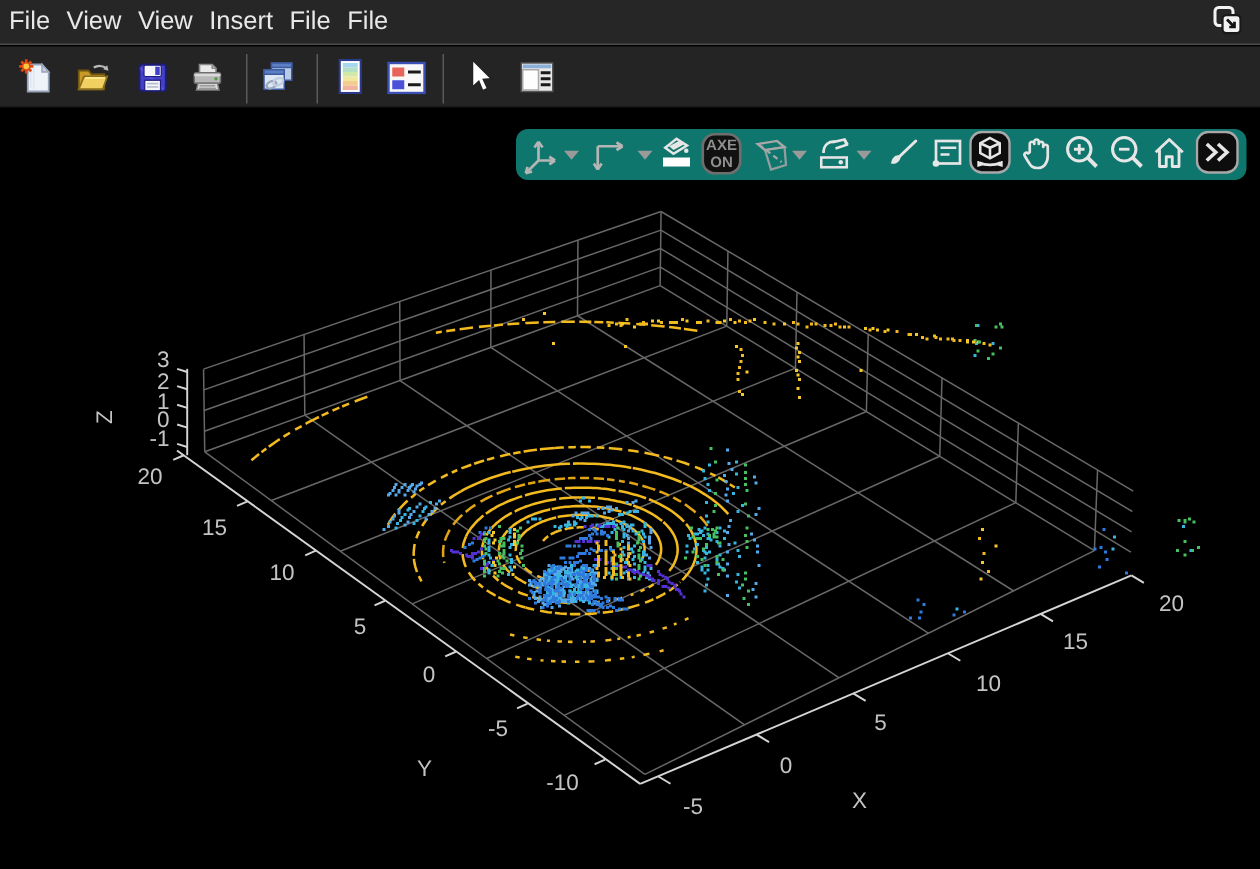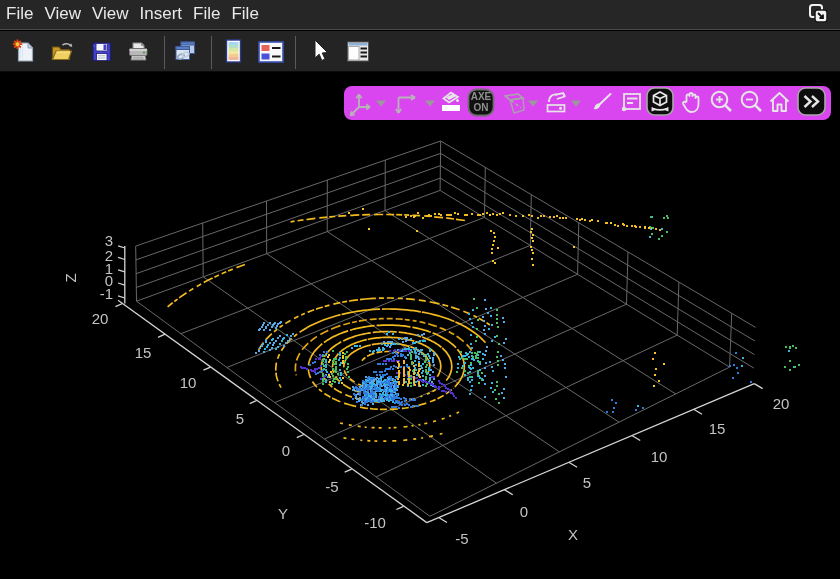--- a/index.html
+++ b/index.html
@@ -203,21 +203,21 @@
       <path fill="none" stroke="#f2ba1e" stroke-width="1.7" stroke-dasharray="9 2 8 3 9 4 6 4 8 3 5 2 6 2 8 3 9 4 8 3 9 4 8 3 6 2 8 4 9 3 6 3 4 4 10 3 6 3 6 3 7 3 10 3 9 3 5 3 6 3 4 3 4 2 4 2 5 3 6 3 7 3 9 3 9 3 7 3 7 3 5 4 10 3 9 4 6 2 4 3 9 2 8 3 9 3 4 2 9 3 8 2 8 3 9 3 7 2 6 2 5 3 9 4 6 4 5 4 7 3 8 4 5 3 9 4 6 3 8 4 8 4" d="M464.9 148.5 L456.4 147.3 L447.9 146.2 L439.3 145.3 L430.7 144.5 L422.1 143.8 L413.4 143.3 L404.6 142.9 L395.8 142.6 L387.1 142.5 L378.2 142.5 L369.4 142.6 L360.6 142.9 L351.8 143.3 L343.0 143.8 L334.1 144.5 L325.4 145.3 L316.6 146.2 L307.9 147.3 L299.2 148.5 L290.5 149.8"></path>
       <path fill="#55a9ea" d="M390 307h2v2h-2zM367 307h2v2h-2zM370 313h2v2h-2zM368 312h2v2h-2zM379 321h2v2h-2zM382 321h2v2h-2zM375 328h2v2h-2zM395 315h2v2h-2zM394 316h2v2h-2zM385 322h2v2h-2zM394 319h2v2h-2zM369 315h2v2h-2zM365 309h2v2h-2zM390 304h2v2h-2zM372 310h2v2h-2zM376 327h2v2h-2zM378 306h2v2h-2zM380 313h2v2h-2zM385 320h2v2h-2zM366 322h2v2h-2zM366 313h2v2h-2zM388 317h2v2h-2zM375 306h2v2h-2zM390 316h2v2h-2zM375 315h2v2h-2zM393 319h2v2h-2zM378 315h2v2h-2zM369 323h2v2h-2zM373 326h2v2h-2zM365 320h2v2h-2zM380 310h2v2h-2zM372 305h2v2h-2zM369 308h2v2h-2zM384 313h2v2h-2zM363 310h2v2h-2zM369 311h2v2h-2zM375 324h2v2h-2zM370 325h2v2h-2zM368 316h2v2h-2zM375 328h2v2h-2zM375 321h2v2h-2zM365 304h2v2h-2zM389 313h2v2h-2zM395 311h2v2h-2zM371 305h2v2h-2zM374 323h2v2h-2zM389 318h2v2h-2zM370 323h2v2h-2zM396 317h2v2h-2zM376 313h2v2h-2zM380 307h2v2h-2zM371 316h2v2h-2zM380 327h2v2h-2zM380 326h2v2h-2zM387 312h2v2h-2zM365 312h2v2h-2zM370 321h2v2h-2zM365 313h2v2h-2zM383 318h2v2h-2zM367 320h2v2h-2zM388 328h2v2h-2zM391 318h2v2h-2zM378 317h2v2h-2zM373 321h2v2h-2zM384 326h2v2h-2zM393 326h2v2h-2zM378 308h2v2h-2zM391 310h2v2h-2zM365 308h2v2h-2zM393 313h2v2h-2zM368 308h2v2h-2zM383 328h2v2h-2zM366 329h2v2h-2zM394 311h2v2h-2zM389 316h2v2h-2zM366 307h2v2h-2zM392 323h2v2h-2zM380 328h2v2h-2zM389 327h2v2h-2zM391 318h2v2h-2zM392 328h2v2h-2zM379 318h2v2h-2zM381 325h2v2h-2zM390 310h2v2h-2zM378 309h2v2h-2zM392 328h2v2h-2zM384 314h2v2h-2zM376 305h2v2h-2zM374 320h2v2h-2zM369 307h2v2h-2zM396 317h2v2h-2zM366 323h2v2h-2zM373 324h2v2h-2zM367 308h2v2h-2zM397 313h2v2h-2zM373 307h2v2h-2zM378 316h2v2h-2zM373 322h2v2h-2zM386 314h2v2h-2zM385 326h2v2h-2zM385 325h2v2h-2zM365 307h2v2h-2zM365 326h2v2h-2zM365 326h2v2h-2zM387 306h2v2h-2zM373 307h2v2h-2zM365 327h2v2h-2zM370 320h2v2h-2zM376 311h2v2h-2zM389 314h2v2h-2zM390 315h2v2h-2zM363 327h2v2h-2zM386 323h2v2h-2zM396 304h2v2h-2zM386 308h2v2h-2zM373 308h2v2h-2zM387 305h2v2h-2zM380 309h2v2h-2zM379 317h2v2h-2zM363 325h2v2h-2zM370 311h2v2h-2zM380 307h2v2h-2zM368 309h2v2h-2zM389 306h2v2h-2zM385 317h2v2h-2zM377 315h2v2h-2zM388 323h2v2h-2zM373 327h2v2h-2zM378 310h2v2h-2zM391 322h2v2h-2zM388 310h2v2h-2zM396 309h2v2h-2zM381 317h2v2h-2zM390 315h2v2h-2zM381 309h2v2h-2zM370 320h2v2h-2zM373 324h2v2h-2zM370 309h2v2h-2zM393 309h2v2h-2zM369 308h2v2h-2zM387 318h2v2h-2zM370 317h2v2h-2zM383 310h2v2h-2zM385 324h2v2h-2zM371 317h2v2h-2zM374 306h2v2h-2zM381 327h2v2h-2zM365 319h2v2h-2zM393 315h2v2h-2zM388 309h2v2h-2zM373 311h2v2h-2zM381 304h2v2h-2zM388 325h2v2h-2zM369 315h2v2h-2zM378 327h2v2h-2zM381 313h2v2h-2zM375 318h2v2h-2zM366 316h2v2h-2zM375 312h2v2h-2zM390 319h2v2h-2zM364 329h2v2h-2zM388 326h2v2h-2zM374 327h2v2h-2zM390 313h2v2h-2zM387 312h2v2h-2zM376 312h2v2h-2zM387 306h2v2h-2zM394 324h2v2h-2zM396 309h2v2h-2zM396 304h2v2h-2zM386 309h2v2h-2zM380 323h2v2h-2zM384 317h2v2h-2zM367 328h2v2h-2zM364 327h2v2h-2zM371 308h2v2h-2zM384 309h2v2h-2zM395 329h2v2h-2zM391 324h2v2h-2zM376 328h2v2h-2zM380 312h2v2h-2zM372 325h2v2h-2zM370 326h2v2h-2zM363 309h2v2h-2zM388 315h2v2h-2zM370 324h2v2h-2zM392 306h2v2h-2zM365 325h2v2h-2zM355 318h2v2h-2zM370 321h2v2h-2zM360 313h2v2h-2zM368 324h2v2h-2zM362 314h2v2h-2zM363 316h2v2h-2zM358 328h2v2h-2zM355 324h2v2h-2zM360 316h2v2h-2zM372 320h2v2h-2zM371 312h2v2h-2zM357 321h2v2h-2zM365 328h2v2h-2zM364 324h2v2h-2zM359 319h2v2h-2zM367 325h2v2h-2zM361 329h2v2h-2zM363 320h2v2h-2zM366 326h2v2h-2zM367 324h2v2h-2zM368 327h2v2h-2zM364 318h2v2h-2zM368 314h2v2h-2zM370 318h2v2h-2zM355 322h2v2h-2zM359 327h2v2h-2zM359 325h2v2h-2zM365 326h2v2h-2zM370 327h2v2h-2zM360 332h2v2h-2zM367 332h2v2h-2zM361 317h2v2h-2zM371 324h2v2h-2zM362 330h2v2h-2zM352 314h2v2h-2zM369 326h2v2h-2zM371 318h2v2h-2zM356 326h2v2h-2zM365 319h2v2h-2zM359 322h2v2h-2zM359 318h2v2h-2zM359 327h2v2h-2zM359 317h2v2h-2zM372 331h2v2h-2zM362 325h2v2h-2zM353 316h2v2h-2zM359 314h2v2h-2zM352 317h2v2h-2zM365 315h2v2h-2zM369 321h2v2h-2zM357 317h2v2h-2zM370 324h2v2h-2zM362 315h2v2h-2zM378 275h2v2h-2zM382 275h2v2h-2zM384 272h2v2h-2zM386 273h2v2h-2zM389 274h2v2h-2zM402 269h2v2h-2zM405 268h2v2h-2zM407 267h2v2h-2zM410 266h2v2h-2zM417 262h2v2h-2zM421 262h2v2h-2zM423 261h2v2h-2zM381 271h2v2h-2zM383 269h2v2h-2zM387 269h2v2h-2zM389 269h2v2h-2zM391 269h2v2h-2zM398 266h2v2h-2zM401 266h2v2h-2zM404 265h2v2h-2zM406 265h2v2h-2zM417 277h2v2h-2zM419 279h2v2h-2zM418 281h2v2h-2zM417 284h2v2h-2zM418 286h2v2h-2zM418 289h2v2h-2zM418 291h2v2h-2zM418 293h2v2h-2zM418 296h2v2h-2zM418 298h2v2h-2zM418 303h2v2h-2zM417 308h2v2h-2zM418 313h2v2h-2zM433 280h2v2h-2zM433 282h2v2h-2zM432 285h2v2h-2zM432 287h2v2h-2zM432 289h2v2h-2zM433 292h2v2h-2zM430 297h2v2h-2zM432 299h2v2h-2zM433 306h2v2h-2zM431 309h2v2h-2zM432 311h2v2h-2zM432 313h2v2h-2zM255 280h2v2h-2zM258 278h2v2h-2zM259 275h2v2h-2zM261 273h2v2h-2zM262 271h2v2h-2zM265 269h2v2h-2zM265 267h2v2h-2zM269 277h2v2h-2zM271 275h2v2h-2zM272 272h2v2h-2zM273 270h2v2h-2zM275 268h2v2h-2zM277 265h2v2h-2zM279 263h2v2h-2zM283 273h2v2h-2zM283 273h2v2h-2zM285 270h2v2h-2zM287 268h2v2h-2zM289 266h2v2h-2zM290 263h2v2h-2zM292 261h2v2h-2zM258 257h2v2h-2zM259 256h2v2h-2zM261 254h2v2h-2zM262 252h2v2h-2zM263 250h2v2h-2zM263 257h2v2h-2zM265 255h2v2h-2zM265 254h2v2h-2zM267 252h2v2h-2zM269 250h2v2h-2zM269 257h2v2h-2zM271 254h2v2h-2zM272 252h2v2h-2zM273 251h2v2h-2zM274 250h2v2h-2zM275 255h2v2h-2zM276 253h2v2h-2zM277 251h2v2h-2zM279 250h2v2h-2zM280 249h2v2h-2zM484 227h2v2h-2zM485 236h2v2h-2zM487 240h2v2h-2zM482 244h2v2h-2zM483 248h2v2h-2zM484 253h2v2h-2zM483 257h2v2h-2zM484 261h2v2h-2zM486 274h2v2h-2zM485 278h2v2h-2zM484 282h2v2h-2zM482 286h2v2h-2zM485 290h2v2h-2zM484 295h2v2h-2zM484 303h2v2h-2zM482 307h2v2h-2zM484 311h2v2h-2zM484 324h2v2h-2zM502 245h2v2h-2zM503 249h2v2h-2zM505 266h2v2h-2zM503 270h2v2h-2zM500 283h2v2h-2zM502 287h2v2h-2zM504 291h2v2h-2zM504 295h2v2h-2zM505 304h2v2h-2zM503 316h2v2h-2zM501 320h2v2h-2zM503 325h2v2h-2z"></path>
       <path fill="#36b5e1" d="M391 327h2v2h-2zM371 327h2v2h-2zM367 326h2v2h-2zM371 319h2v2h-2zM386 308h2v2h-2zM375 322h2v2h-2zM380 304h2v2h-2zM387 327h2v2h-2zM379 309h2v2h-2zM367 317h2v2h-2zM396 329h2v2h-2zM366 312h2v2h-2zM362 311h2v2h-2zM388 318h2v2h-2zM365 307h2v2h-2zM392 329h2v2h-2zM370 312h2v2h-2zM368 325h2v2h-2zM383 317h2v2h-2zM390 319h2v2h-2zM394 309h2v2h-2zM362 309h2v2h-2zM372 311h2v2h-2zM385 310h2v2h-2zM387 306h2v2h-2zM391 326h2v2h-2zM382 323h2v2h-2zM385 318h2v2h-2zM386 320h2v2h-2zM387 322h2v2h-2zM386 308h2v2h-2zM376 309h2v2h-2zM365 314h2v2h-2zM380 318h2v2h-2zM368 323h2v2h-2zM371 314h2v2h-2zM391 310h2v2h-2zM380 305h2v2h-2zM372 321h2v2h-2zM366 312h2v2h-2zM393 310h2v2h-2zM364 323h2v2h-2zM366 308h2v2h-2zM381 322h2v2h-2zM382 326h2v2h-2zM372 310h2v2h-2zM391 319h2v2h-2zM389 322h2v2h-2zM379 310h2v2h-2zM386 316h2v2h-2zM379 325h2v2h-2zM367 323h2v2h-2zM364 328h2v2h-2zM382 320h2v2h-2zM394 309h2v2h-2zM376 308h2v2h-2zM378 329h2v2h-2zM385 324h2v2h-2zM380 307h2v2h-2zM363 311h2v2h-2zM379 316h2v2h-2zM372 312h2v2h-2zM396 323h2v2h-2zM390 313h2v2h-2zM366 327h2v2h-2zM365 314h2v2h-2zM366 307h2v2h-2zM387 319h2v2h-2zM376 315h2v2h-2zM382 328h2v2h-2zM387 324h2v2h-2zM364 321h2v2h-2zM383 308h2v2h-2zM379 321h2v2h-2zM395 304h2v2h-2zM393 326h2v2h-2zM390 326h2v2h-2zM372 321h2v2h-2zM373 316h2v2h-2zM370 317h2v2h-2zM383 322h2v2h-2zM389 322h2v2h-2zM384 307h2v2h-2zM373 328h2v2h-2zM368 305h2v2h-2zM364 318h2v2h-2zM364 320h2v2h-2zM397 322h2v2h-2zM372 325h2v2h-2zM385 323h2v2h-2zM397 314h2v2h-2zM383 312h2v2h-2zM386 327h2v2h-2zM390 317h2v2h-2zM385 318h2v2h-2zM388 305h2v2h-2zM385 322h2v2h-2zM372 316h2v2h-2zM369 305h2v2h-2zM378 316h2v2h-2zM363 314h2v2h-2zM394 307h2v2h-2zM389 326h2v2h-2zM367 322h2v2h-2zM368 307h2v2h-2zM387 326h2v2h-2zM388 327h2v2h-2zM365 310h2v2h-2zM369 315h2v2h-2zM371 318h2v2h-2zM395 321h2v2h-2zM367 305h2v2h-2zM366 319h2v2h-2zM385 311h2v2h-2zM368 326h2v2h-2zM389 311h2v2h-2zM372 313h2v2h-2zM396 323h2v2h-2zM376 313h2v2h-2zM385 320h2v2h-2zM397 321h2v2h-2zM412 270h2v2h-2zM414 270h2v2h-2zM417 269h2v2h-2zM419 268h2v2h-2zM422 268h2v2h-2zM424 268h2v2h-2zM376 277h2v2h-2zM378 276h2v2h-2zM382 276h2v2h-2zM383 276h2v2h-2zM384 272h2v2h-2zM387 272h2v2h-2zM390 272h2v2h-2zM392 271h2v2h-2zM394 271h2v2h-2zM397 271h2v2h-2zM386 261h2v2h-2zM388 259h2v2h-2zM392 261h2v2h-2zM414 279h2v2h-2zM417 278h2v2h-2zM420 277h2v2h-2zM421 277h2v2h-2zM401 278h2v2h-2zM404 277h2v2h-2zM408 276h2v2h-2zM410 277h2v2h-2zM413 276h2v2h-2zM415 275h2v2h-2zM369 278h2v2h-2zM372 279h2v2h-2zM373 278h2v2h-2zM377 278h2v2h-2zM379 277h2v2h-2zM382 277h2v2h-2zM397 277h2v2h-2zM399 278h2v2h-2zM402 277h2v2h-2zM404 276h2v2h-2zM406 276h2v2h-2zM408 275h2v2h-2zM351 275h2v2h-2zM354 273h2v2h-2zM356 273h2v2h-2zM359 273h2v2h-2zM409 280h2v2h-2zM407 282h2v2h-2zM405 285h2v2h-2zM406 292h2v2h-2zM407 294h2v2h-2zM407 299h2v2h-2zM407 301h2v2h-2zM408 304h2v2h-2zM407 306h2v2h-2zM405 309h2v2h-2zM407 311h2v2h-2zM407 313h2v2h-2zM414 278h2v2h-2zM415 280h2v2h-2zM415 283h2v2h-2zM415 285h2v2h-2zM414 288h2v2h-2zM412 290h2v2h-2zM415 292h2v2h-2zM414 295h2v2h-2zM415 297h2v2h-2zM414 300h2v2h-2zM416 302h2v2h-2zM415 309h2v2h-2zM413 312h2v2h-2zM421 281h2v2h-2zM423 283h2v2h-2zM422 291h2v2h-2zM420 293h2v2h-2zM421 295h2v2h-2zM422 298h2v2h-2zM421 300h2v2h-2zM422 303h2v2h-2zM422 307h2v2h-2zM422 312h2v2h-2zM429 276h2v2h-2zM429 278h2v2h-2zM427 281h2v2h-2zM428 283h2v2h-2zM429 285h2v2h-2zM428 288h2v2h-2zM428 295h2v2h-2zM428 297h2v2h-2zM427 300h2v2h-2zM429 302h2v2h-2zM429 305h2v2h-2zM429 307h2v2h-2zM428 309h2v2h-2zM430 312h2v2h-2zM325 282h2v2h-2zM325 287h2v2h-2zM325 289h2v2h-2zM325 292h2v2h-2zM325 294h2v2h-2zM325 297h2v2h-2zM326 299h2v2h-2zM325 302h2v2h-2zM327 304h2v2h-2zM325 307h2v2h-2zM325 309h2v2h-2zM339 280h2v2h-2zM339 282h2v2h-2zM339 285h2v2h-2zM338 287h2v2h-2zM340 290h2v2h-2zM339 292h2v2h-2zM339 297h2v2h-2zM340 300h2v2h-2zM340 302h2v2h-2zM339 305h2v2h-2zM340 307h2v2h-2zM338 310h2v2h-2zM457 291h2v2h-2zM459 286h2v2h-2zM479 305h2v2h-2zM457 295h2v2h-2zM481 306h2v2h-2zM467 305h2v2h-2zM472 286h2v2h-2zM477 300h2v2h-2zM462 293h2v2h-2zM468 284h2v2h-2zM472 295h2v2h-2zM465 280h2v2h-2zM467 307h2v2h-2zM471 307h2v2h-2zM467 281h2v2h-2zM473 287h2v2h-2zM479 297h2v2h-2zM469 299h2v2h-2zM458 284h2v2h-2zM464 283h2v2h-2zM464 302h2v2h-2zM482 286h2v2h-2zM478 303h2v2h-2zM462 283h2v2h-2zM479 279h2v2h-2zM477 282h2v2h-2zM468 294h2v2h-2zM465 286h2v2h-2zM464 290h2v2h-2zM471 286h2v2h-2zM482 281h2v2h-2zM469 295h2v2h-2zM479 291h2v2h-2zM477 288h2v2h-2zM477 303h2v2h-2zM469 279h2v2h-2zM465 286h2v2h-2zM466 282h2v2h-2zM263 279h2v2h-2zM264 276h2v2h-2zM266 274h2v2h-2zM267 272h2v2h-2zM269 270h2v2h-2zM271 267h2v2h-2zM272 266h2v2h-2zM275 276h2v2h-2zM277 274h2v2h-2zM279 271h2v2h-2zM281 268h2v2h-2zM282 266h2v2h-2zM283 265h2v2h-2zM286 262h2v2h-2zM472 237h2v2h-2zM468 241h2v2h-2zM469 246h2v2h-2zM471 250h2v2h-2zM472 254h2v2h-2zM470 262h2v2h-2zM470 271h2v2h-2zM471 275h2v2h-2zM471 283h2v2h-2zM470 292h2v2h-2zM470 296h2v2h-2zM471 304h2v2h-2zM469 309h2v2h-2zM471 313h2v2h-2zM470 317h2v2h-2zM469 321h2v2h-2zM490 235h2v2h-2zM490 243h2v2h-2zM491 252h2v2h-2zM488 256h2v2h-2zM494 264h2v2h-2zM491 268h2v2h-2zM489 289h2v2h-2zM491 294h2v2h-2zM492 298h2v2h-2zM491 310h2v2h-2zM490 315h2v2h-2zM492 319h2v2h-2zM651 144h2v2h-2zM649 164h2v2h-2zM650 156h2v2h-2zM661 156h2v2h-2zM637 333h2v2h-2zM742 285h2v2h-2zM741 293h2v2h-2zM788 278h2v2h-2zM793 294h2v2h-2z"></path>
       <path fill="#2f7bdd" d="M366 321h2v2h-2zM371 306h2v2h-2zM390 306h2v2h-2zM391 312h2v2h-2zM388 308h2v2h-2zM371 318h2v2h-2zM371 329h2v2h-2zM395 314h2v2h-2zM367 316h2v2h-2zM385 310h2v2h-2zM393 322h2v2h-2zM363 317h2v2h-2zM379 314h2v2h-2zM363 314h2v2h-2zM368 315h2v2h-2zM384 315h2v2h-2zM396 305h2v2h-2zM377 316h2v2h-2zM373 319h2v2h-2zM365 310h2v2h-2zM394 310h2v2h-2zM395 325h2v2h-2zM369 312h2v2h-2zM369 321h2v2h-2zM370 306h2v2h-2zM390 304h2v2h-2zM365 329h2v2h-2zM370 326h2v2h-2zM369 328h2v2h-2zM396 325h2v2h-2zM381 310h2v2h-2zM386 320h2v2h-2zM391 326h2v2h-2zM367 305h2v2h-2zM371 317h2v2h-2zM373 305h2v2h-2zM393 307h2v2h-2zM366 315h2v2h-2zM396 321h2v2h-2zM395 328h2v2h-2zM384 325h2v2h-2zM375 317h2v2h-2zM364 317h2v2h-2zM394 318h2v2h-2zM391 310h2v2h-2zM378 325h2v2h-2zM388 326h2v2h-2zM392 316h2v2h-2zM379 307h2v2h-2zM368 304h2v2h-2zM391 320h2v2h-2zM367 306h2v2h-2zM364 309h2v2h-2zM363 327h2v2h-2zM385 309h2v2h-2zM378 328h2v2h-2zM374 315h2v2h-2zM389 312h2v2h-2zM373 313h2v2h-2zM363 324h2v2h-2zM372 316h2v2h-2zM392 327h2v2h-2zM382 323h2v2h-2zM390 307h2v2h-2zM368 325h2v2h-2zM372 328h2v2h-2zM390 320h2v2h-2zM386 313h2v2h-2zM386 307h2v2h-2zM390 315h2v2h-2zM396 323h2v2h-2zM379 323h2v2h-2zM394 310h2v2h-2zM395 311h2v2h-2zM388 304h2v2h-2zM362 308h2v2h-2zM378 324h2v2h-2zM388 322h2v2h-2zM388 309h2v2h-2zM367 305h2v2h-2zM373 324h2v2h-2zM370 320h2v2h-2zM371 319h2v2h-2zM391 320h2v2h-2zM378 311h2v2h-2zM378 317h2v2h-2zM369 308h2v2h-2zM388 311h2v2h-2zM388 315h2v2h-2zM387 319h2v2h-2zM388 311h2v2h-2zM378 328h2v2h-2zM395 313h2v2h-2zM363 312h2v2h-2zM372 319h2v2h-2zM371 321h2v2h-2zM372 305h2v2h-2zM365 316h2v2h-2zM373 322h2v2h-2zM385 324h2v2h-2zM387 317h2v2h-2zM393 326h2v2h-2zM384 309h2v2h-2zM367 309h2v2h-2zM379 313h2v2h-2zM383 317h2v2h-2zM382 304h2v2h-2zM390 307h2v2h-2zM363 320h2v2h-2zM363 319h2v2h-2zM377 318h2v2h-2zM389 314h2v2h-2zM386 310h2v2h-2zM367 318h2v2h-2zM390 305h2v2h-2zM393 318h2v2h-2zM375 314h2v2h-2zM393 324h2v2h-2zM384 326h2v2h-2zM388 311h2v2h-2zM389 312h2v2h-2zM382 310h2v2h-2zM363 326h2v2h-2zM367 327h2v2h-2zM356 316h2v2h-2zM355 314h2v2h-2zM356 329h2v2h-2zM362 324h2v2h-2zM366 328h2v2h-2zM353 321h2v2h-2zM365 321h2v2h-2zM358 316h2v2h-2zM362 324h2v2h-2zM361 327h2v2h-2zM361 332h2v2h-2zM362 316h2v2h-2zM369 326h2v2h-2zM367 313h2v2h-2zM359 322h2v2h-2zM365 320h2v2h-2zM359 320h2v2h-2zM365 324h2v2h-2zM364 329h2v2h-2zM361 327h2v2h-2zM352 326h2v2h-2zM366 329h2v2h-2zM366 321h2v2h-2zM370 329h2v2h-2zM354 315h2v2h-2zM359 317h2v2h-2zM356 317h2v2h-2zM364 331h2v2h-2zM372 324h2v2h-2zM359 316h2v2h-2zM368 312h2v2h-2zM356 315h2v2h-2zM354 322h2v2h-2zM366 323h2v2h-2zM392 280h2v2h-2zM395 280h2v2h-2zM396 281h2v2h-2zM400 281h2v2h-2zM402 282h2v2h-2zM392 284h2v2h-2zM394 283h2v2h-2zM397 283h2v2h-2zM400 283h2v2h-2zM401 283h2v2h-2zM404 284h2v2h-2zM386 286h2v2h-2zM388 286h2v2h-2zM390 286h2v2h-2zM393 286h2v2h-2zM377 291h2v2h-2zM379 291h2v2h-2zM382 291h2v2h-2zM385 291h2v2h-2zM390 294h2v2h-2zM393 293h2v2h-2zM395 294h2v2h-2zM398 294h2v2h-2zM400 294h2v2h-2zM403 294h2v2h-2zM406 293h2v2h-2zM408 294h2v2h-2zM385 296h2v2h-2zM387 296h2v2h-2zM389 296h2v2h-2zM392 296h2v2h-2zM373 299h2v2h-2zM375 299h2v2h-2zM379 299h2v2h-2zM381 299h2v2h-2zM384 298h2v2h-2zM376 302h2v2h-2zM379 302h2v2h-2zM382 302h2v2h-2zM384 302h2v2h-2zM386 301h2v2h-2zM387 324h2v2h-2zM390 324h2v2h-2zM392 325h2v2h-2zM394 324h2v2h-2zM398 325h2v2h-2zM400 326h2v2h-2zM403 325h2v2h-2zM405 326h2v2h-2zM409 326h2v2h-2zM409 326h2v2h-2zM412 326h2v2h-2zM409 327h2v2h-2zM412 327h2v2h-2zM414 327h2v2h-2zM396 328h2v2h-2zM398 329h2v2h-2zM401 329h2v2h-2zM404 328h2v2h-2zM394 330h2v2h-2zM397 330h2v2h-2zM400 330h2v2h-2zM399 331h2v2h-2zM401 332h2v2h-2zM404 332h2v2h-2zM406 331h2v2h-2zM408 332h2v2h-2zM410 334h2v2h-2zM412 333h2v2h-2zM415 333h2v2h-2zM417 333h2v2h-2zM391 334h2v2h-2zM393 334h2v2h-2zM395 334h2v2h-2zM398 335h2v2h-2zM319 282h2v2h-2zM322 282h2v2h-2zM323 279h2v2h-2zM326 279h2v2h-2zM309 292h2v2h-2zM312 290h2v2h-2zM314 289h2v2h-2zM315 301h2v2h-2zM317 300h2v2h-2zM319 299h2v2h-2zM321 298h2v2h-2zM322 297h2v2h-2zM615 330h2v2h-2zM612 339h2v2h-2zM613 335h2v2h-2zM606 339h2v2h-2zM611 327h2v2h-2zM642 335h2v2h-2zM635 337h2v2h-2zM642 335h2v2h-2zM729 293h2v2h-2zM732 305h2v2h-2zM736 295h2v2h-2zM733 292h2v2h-2zM750 309h2v2h-2zM737 300h2v2h-2zM735 280h2v2h-2z"></path>
       <path fill="#5230d2" d="M389 278h2v2h-2zM393 278h2v2h-2zM394 277h2v2h-2zM398 278h2v2h-2zM399 277h2v2h-2zM403 278h2v2h-2zM405 278h2v2h-2zM408 278h2v2h-2zM383 288h2v2h-2zM385 288h2v2h-2zM388 288h2v2h-2zM391 288h2v2h-2zM393 288h2v2h-2zM396 288h2v2h-2zM398 288h2v2h-2zM396 300h2v2h-2zM398 301h2v2h-2zM399 300h2v2h-2zM403 302h2v2h-2zM404 302h2v2h-2zM407 303h2v2h-2zM408 303h2v2h-2zM410 304h2v2h-2zM411 304h2v2h-2zM413 305h2v2h-2zM415 305h2v2h-2zM416 305h2v2h-2zM418 307h2v2h-2zM420 307h2v2h-2zM421 308h2v2h-2zM422 309h2v2h-2zM424 308h2v2h-2zM425 309h2v2h-2zM427 310h2v2h-2zM428 310h2v2h-2zM430 311h2v2h-2zM431 311h2v2h-2zM432 312h2v2h-2zM434 313h2v2h-2zM434 314h2v2h-2zM435 314h2v2h-2zM438 314h2v2h-2zM438 316h2v2h-2zM441 318h2v2h-2zM443 318h2v2h-2zM445 319h2v2h-2zM431 304h2v2h-2zM433 304h2v2h-2zM438 308h2v2h-2zM439 310h2v2h-2zM441 311h2v2h-2zM443 312h2v2h-2zM444 313h2v2h-2zM445 315h2v2h-2zM447 316h2v2h-2zM449 317h2v2h-2zM449 318h2v2h-2zM450 320h2v2h-2zM451 320h2v2h-2zM452 321h2v2h-2zM453 323h2v2h-2zM453 323h2v2h-2zM455 325h2v2h-2zM300 294h2v2h-2zM301 295h2v2h-2zM303 295h2v2h-2zM304 295h2v2h-2zM306 296h2v2h-2zM310 297h2v2h-2zM311 298h2v2h-2zM312 298h2v2h-2zM314 298h2v2h-2zM314 299h2v2h-2zM315 286h2v2h-2zM318 286h2v2h-2zM319 285h2v2h-2zM320 283h2v2h-2zM322 283h2v2h-2zM314 296h2v2h-2zM316 296h2v2h-2zM318 295h2v2h-2zM320 293h2v2h-2zM320 306h2v2h-2zM323 304h2v2h-2zM323 304h2v2h-2zM324 303h2v2h-2zM328 301h2v2h-2z"></path>
       <path fill="#f2ba1e" d="M397 289h2v2h-2zM398 291h2v2h-2zM398 293h2v2h-2zM397 295h2v2h-2zM398 298h2v2h-2zM398 300h2v2h-2zM398 302h2v2h-2zM398 304h2v2h-2zM397 306h2v2h-2zM398 309h2v2h-2zM398 311h2v2h-2zM403 288h2v2h-2zM403 290h2v2h-2zM403 295h2v2h-2zM403 297h2v2h-2zM403 299h2v2h-2zM403 301h2v2h-2zM403 303h2v2h-2zM403 306h2v2h-2zM403 308h2v2h-2zM403 310h2v2h-2zM402 312h2v2h-2zM408 295h2v2h-2zM409 297h2v2h-2zM408 299h2v2h-2zM408 301h2v2h-2zM408 303h2v2h-2zM408 306h2v2h-2zM408 308h2v2h-2zM408 310h2v2h-2zM407 312h2v2h-2zM412 290h2v2h-2zM413 293h2v2h-2zM413 297h2v2h-2zM413 299h2v2h-2zM413 301h2v2h-2zM413 304h2v2h-2zM413 306h2v2h-2zM413 308h2v2h-2zM413 310h2v2h-2zM414 312h2v2h-2zM418 291h2v2h-2zM418 293h2v2h-2zM419 296h2v2h-2zM418 298h2v2h-2zM417 300h2v2h-2zM418 302h2v2h-2zM419 304h2v2h-2zM418 309h2v2h-2zM418 311h2v2h-2zM419 313h2v2h-2zM493 160h2v2h-2zM494 164h2v2h-2zM493 168h2v2h-2zM492 172h2v2h-2zM491 176h2v2h-2zM491 180h2v2h-2zM492 188h2v2h-2zM652 286h2v2h-2zM655 296h2v2h-2zM658 308h2v2h-2zM405 144h2v2h-2zM410 143h2v2h-2zM413 144h2v2h-2zM417 140h2v2h-2zM426 143h2v2h-2zM428 142h2v2h-2zM430 143h2v2h-2zM440 142h2v2h-2zM446 142h2v2h-2zM448 142h2v2h-2zM450 142h2v2h-2zM454 140h2v2h-2zM464 142h2v2h-2zM466 142h2v2h-2zM471 141h2v2h-2zM477 142h2v2h-2zM479 142h2v2h-2zM486 140h2v2h-2zM492 141h2v2h-2zM496 142h2v2h-2zM499 141h2v2h-2zM509 142h2v2h-2zM515 143h2v2h-2zM528 142h2v2h-2zM531 143h2v2h-2zM537 145h2v2h-2zM540 143h2v2h-2zM543 143h2v2h-2zM549 144h2v2h-2zM553 144h2v2h-2zM556 143h2v2h-2zM559 145h2v2h-2zM565 145h2v2h-2zM579 147h2v2h-2zM589 148h2v2h-2zM597 148h2v2h-2zM605 150h2v2h-2zM606 150h2v2h-2zM614 152h2v2h-2zM617 153h2v2h-2zM622 151h2v2h-2zM623 152h2v2h-2zM626 153h2v2h-2zM631 153h2v2h-2zM634 153h2v2h-2zM635 154h2v2h-2zM639 154h2v2h-2zM651 155h2v2h-2zM655 156h2v2h-2zM659 157h2v2h-2z"></path>
       <path fill="#46c060" d="M411 279h2v2h-2zM410 282h2v2h-2zM410 284h2v2h-2zM410 286h2v2h-2zM411 289h2v2h-2zM411 291h2v2h-2zM412 298h2v2h-2zM410 303h2v2h-2zM410 306h2v2h-2zM410 310h2v2h-2zM410 313h2v2h-2zM425 282h2v2h-2zM425 285h2v2h-2zM425 287h2v2h-2zM424 289h2v2h-2zM426 292h2v2h-2zM425 294h2v2h-2zM425 297h2v2h-2zM425 299h2v2h-2zM426 301h2v2h-2zM425 304h2v2h-2zM425 306h2v2h-2zM426 311h2v2h-2zM425 313h2v2h-2zM322 283h2v2h-2zM323 286h2v2h-2zM322 288h2v2h-2zM322 291h2v2h-2zM323 293h2v2h-2zM323 296h2v2h-2zM322 301h2v2h-2zM322 303h2v2h-2zM322 306h2v2h-2zM322 308h2v2h-2zM322 311h2v2h-2zM332 278h2v2h-2zM333 286h2v2h-2zM332 288h2v2h-2zM333 291h2v2h-2zM332 296h2v2h-2zM334 298h2v2h-2zM331 301h2v2h-2zM332 303h2v2h-2zM333 306h2v2h-2zM332 308h2v2h-2zM331 311h2v2h-2zM335 286h2v2h-2zM335 289h2v2h-2zM335 291h2v2h-2zM335 294h2v2h-2zM335 296h2v2h-2zM335 299h2v2h-2zM337 301h2v2h-2zM335 306h2v2h-2zM334 309h2v2h-2zM346 279h2v2h-2zM344 281h2v2h-2zM345 284h2v2h-2zM345 286h2v2h-2zM344 289h2v2h-2zM347 291h2v2h-2zM347 294h2v2h-2zM346 296h2v2h-2zM347 299h2v2h-2zM348 304h2v2h-2zM461 295h2v2h-2zM475 283h2v2h-2zM468 293h2v2h-2zM467 300h2v2h-2zM472 284h2v2h-2zM460 279h2v2h-2zM477 285h2v2h-2zM476 281h2v2h-2zM469 304h2v2h-2zM479 289h2v2h-2zM468 293h2v2h-2zM464 286h2v2h-2zM466 286h2v2h-2zM470 290h2v2h-2zM477 279h2v2h-2zM456 299h2v2h-2zM464 298h2v2h-2zM481 307h2v2h-2zM471 280h2v2h-2zM481 300h2v2h-2zM461 285h2v2h-2zM474 280h2v2h-2zM473 226h2v2h-2zM476 235h2v2h-2zM477 247h2v2h-2zM476 256h2v2h-2zM476 264h2v2h-2zM475 268h2v2h-2zM476 281h2v2h-2zM475 285h2v2h-2zM478 289h2v2h-2zM477 298h2v2h-2zM477 302h2v2h-2zM478 310h2v2h-2zM496 237h2v2h-2zM496 242h2v2h-2zM496 246h2v2h-2zM496 250h2v2h-2zM497 254h2v2h-2zM496 263h2v2h-2zM498 271h2v2h-2zM497 279h2v2h-2zM496 284h2v2h-2zM497 288h2v2h-2zM497 292h2v2h-2zM496 309h2v2h-2zM496 313h2v2h-2zM494 317h2v2h-2zM498 321h2v2h-2zM495 326h2v2h-2zM498 330h2v2h-2zM666 159h2v2h-2zM663 145h2v2h-2zM652 155h2v2h-2zM661 163h2v2h-2zM651 161h2v2h-2zM658 166h2v2h-2zM649 154h2v2h-2zM667 145h2v2h-2zM666 143h2v2h-2zM650 144h2v2h-2zM789 274h2v2h-2zM798 292h2v2h-2zM785 274h2v2h-2zM789 275h2v2h-2zM789 288h2v2h-2zM784 294h2v2h-2zM795 275h2v2h-2zM794 294h2v2h-2zM789 297h2v2h-2zM792 273h2v2h-2z"></path>
       <path fill="#f6c829" d="M328 282h2v2h-2zM327 284h2v2h-2zM329 287h2v2h-2zM328 289h2v2h-2zM330 299h2v2h-2zM328 302h2v2h-2zM329 304h2v2h-2zM329 309h2v2h-2zM342 280h2v2h-2zM342 283h2v2h-2zM342 285h2v2h-2zM342 288h2v2h-2zM342 290h2v2h-2zM342 305h2v2h-2zM341 310h2v2h-2zM531 156h2v2h-2zM530 159h2v2h-2zM532 162h2v2h-2zM531 165h2v2h-2zM532 168h2v2h-2zM530 174h2v2h-2zM531 177h2v2h-2zM532 180h2v2h-2zM531 186h2v2h-2zM532 192h2v2h-2zM654 280h2v2h-2zM663 291h2v2h-2zM654 302h2v2h-2zM653 313h2v2h-2zM414 143h2v2h-2zM422 145h2v2h-2zM434 141h2v2h-2zM438 141h2v2h-2zM457 141h2v2h-2zM482 141h2v2h-2zM489 142h2v2h-2zM502 140h2v2h-2zM522 143h2v2h-2zM562 145h2v2h-2zM576 146h2v2h-2zM581 146h2v2h-2zM584 147h2v2h-2zM591 147h2v2h-2zM610 150h2v2h-2zM644 154h2v2h-2zM644 155h2v2h-2zM648 155h2v2h-2zM368 156h2v2h-2zM416 158h2v2h-2zM348 140h2v2h-2zM362 136h2v2h-2zM490 158h2v2h-2zM497 175h2v2h-2zM494 190h2v2h-2zM573 174h2v2h-2z"></path>
     </g>
   </svg>
-<div style="position:absolute;left:344px;top:86px;width:487px;height:34px;background:#d946ef;border-radius:8px">
+<div style="position:absolute;left:344px;top:86px;width:487px;height:34px;background:#0f766e;border-radius:8px">
 <svg width="28" height="30" viewBox="0 0 28 30" style="position:absolute;left:2px;top:2px">
       <g stroke="#b5b5b5" stroke-width="1.8" fill="none">
 <path d="M13 19 V6.5 M13 19 H24 M13 19 L4.5 27.5"></path>
 <path d="M13 6.5 l-2.7 3.8 M13 6.5 l2.7 3.8 M24 19 l-3.8 -2.5 M24 19 l-3.8 2.5 M4.5 27.5 l1.2 -4.2 M4.5 27.5 l4.2 -1.2"></path>
       </g>
     </svg>
     <svg width="12" height="30" viewBox="0 0 12 30" style="position:absolute;left:31px;top:2px">
       <path d="M1 12.5 h10 l-5 6 z" fill="#9a9a9a"></path>
     </svg>
     <svg width="26" height="30" viewBox="0 0 26 30" style="position:absolute;left:49px;top:2px">

